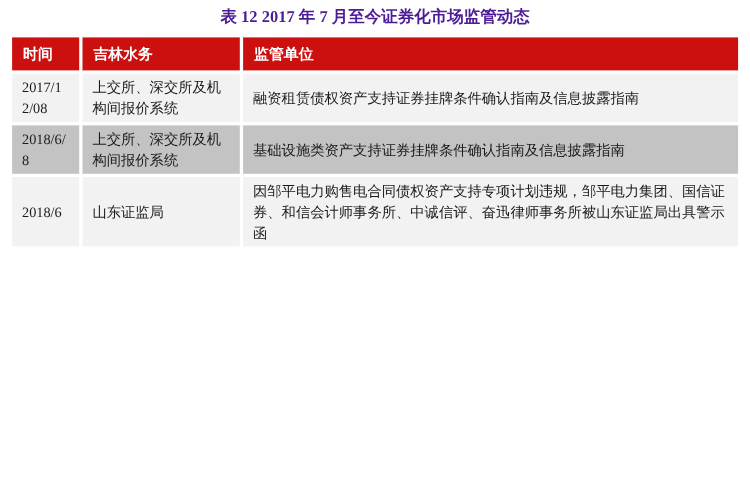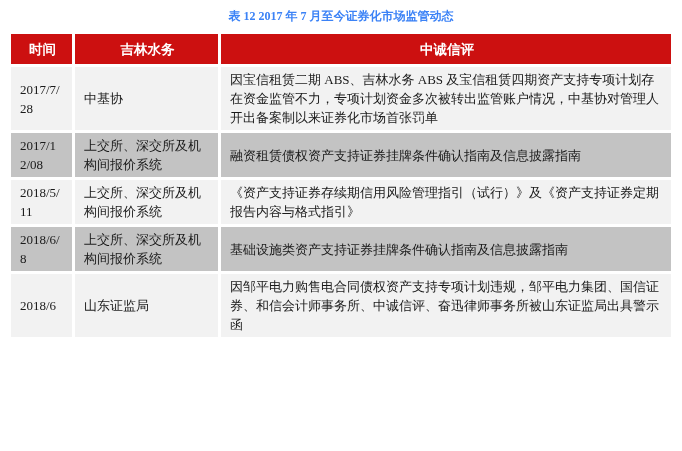--- a/index.html
+++ b/index.html
@@ -13,24 +13,24 @@
     font-family: "Liberation Serif", "DejaVu Serif", serif;
     color: #1a1a1a;
     overflow: hidden;
   }
   .page {
     padding: 3px 8px 0 8px;
   }
   .title {
     text-align: center;
     font-weight: bold;
-    font-size: 12px;
+    font-size: 15px;
     line-height: 22px;
     margin: 2px 0 4px 0;
-    color: #3b82f6;
+    color: #4c1d95;
   }
   table.reg-table {
     border-collapse: collapse;
     table-layout: fixed;
     width: 666px;
   }
   col.c-date { width: 64px; }
   col.c-reg  { width: 146px; }
   col.c-main { width: auto; }
   table.reg-table th,
@@ -39,21 +39,21 @@
     vertical-align: middle;
     font-size: 13px;
     line-height: 19px;
     padding: 3px 8px 3px 9px;
     word-break: break-all;
   }
   table.reg-table th {
     background: var(--header-bg, #cc1010);
     color: var(--header-text, #ffffff);
     font-weight: bold;
-    text-align: center;
+    text-align: left;
     font-size: 13.5px;
     height: 24px;
     padding-left: 10px;
   }
   tbody tr:nth-child(odd) td  { background: var(--row-light, #f2f2f2); }
   tbody tr:nth-child(even) td { background: var(--row-dark, #c3c3c3); }
   tbody td:first-child { height: 27px; }
 </style>
 </head>
 <body>
@@ -64,38 +64,28 @@
   <table class="reg-table">
     <colgroup>
       <col class="c-date">
       <col class="c-reg">
       <col class="c-main">
     </colgroup>
     <thead>
       <tr>
         <th>时间</th>
         <th>吉林水务</th>
-        <th>中诚信评</th>
+        <th>监管单位</th>
       </tr>
     </thead>
     <tbody id="table-body">
         <tr>
-          <td>2017/7/28</td>
-          <td>中基协</td>
-          <td>因宝信租赁二期 ABS、吉林水务 ABS 及宝信租赁四期资产支持专项计划存在资金监管不力，专项计划资金多次被转出监管账户情况，中基协对管理人开出备案制以来证券化市场首张罚单</td>
-        </tr>
-        <tr>
           <td>2017/12/08</td>
           <td>上交所、深交所及机构间报价系统</td>
           <td>融资租赁债权资产支持证券挂牌条件确认指南及信息披露指南</td>
-        </tr>
-        <tr>
-          <td>2018/5/11</td>
-          <td>上交所、深交所及机构间报价系统</td>
-          <td>《资产支持证券存续期信用风险管理指引（试行）》及《资产支持证券定期报告内容与格式指引》</td>
         </tr>
         <tr>
           <td>2018/6/8</td>
           <td>上交所、深交所及机构间报价系统</td>
           <td>基础设施类资产支持证券挂牌条件确认指南及信息披露指南</td>
         </tr>
         <tr>
           <td>2018/6</td>
           <td>山东证监局</td>
           <td>因邹平电力购售电合同债权资产支持专项计划违规，邹平电力集团、国信证券、和信会计师事务所、中诚信评、奋迅律师事务所被山东证监局出具警示函</td>

